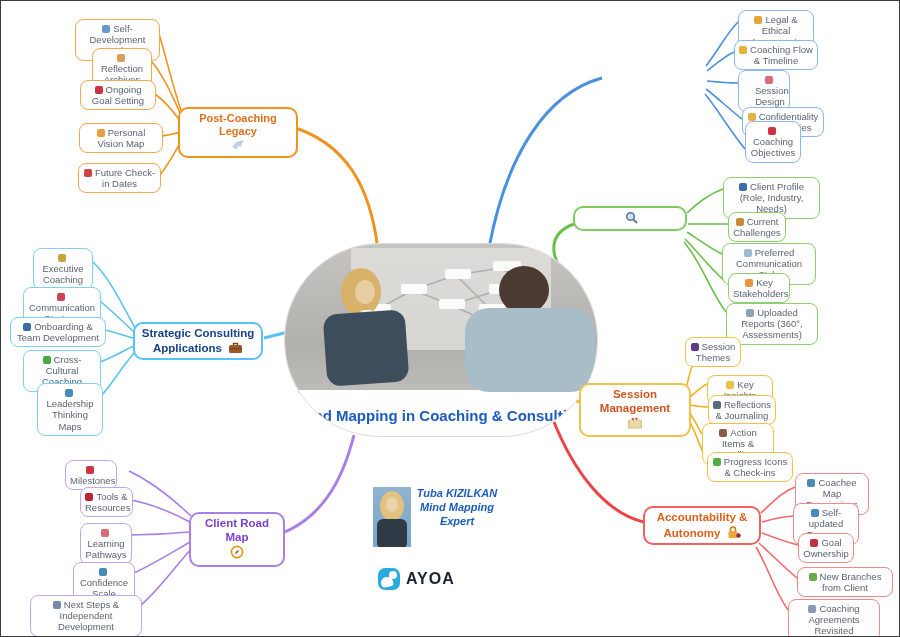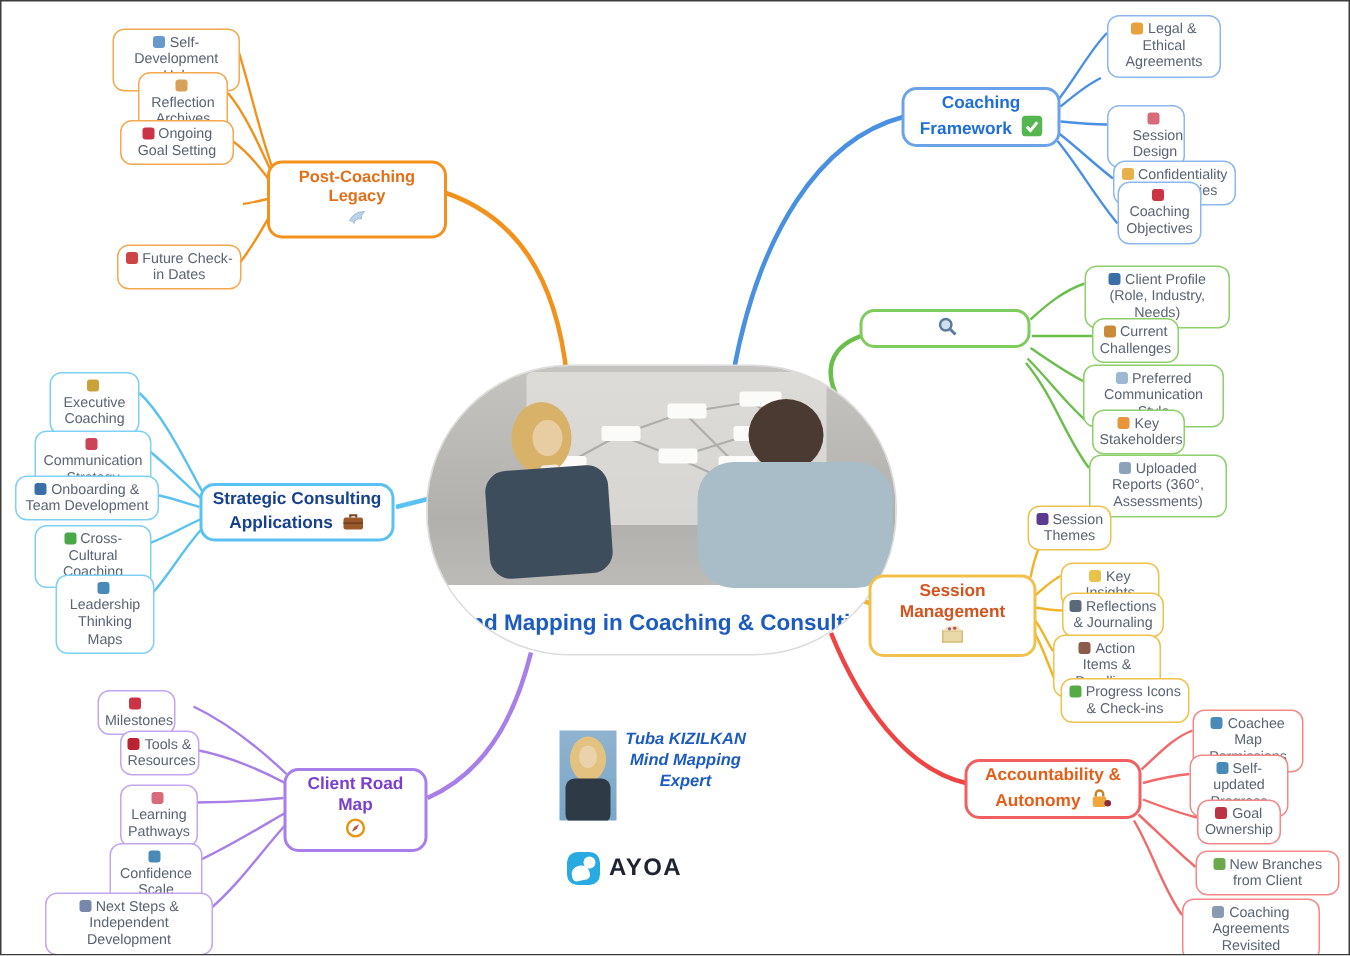--- a/index.html
+++ b/index.html
@@ -148,29 +148,25 @@
       <div class="w-hair"></div>
       <div class="w-face"></div>
       <div class="w-shirt"></div>
       <div class="w-body"></div>
       <div class="m-hair"></div>
       <div class="m-body"></div>
     </div>
     <div class="center-title">Mind Mapping in Coaching &amp; Consulting</div>
   </div>
 
-  <div class="node main b0" style="left:600px;top:57px;width:106px;">
-    <span>Coaching Framework</span>
-    <svg class="micon" width="14" height="14">
-        <rect width="14" height="14" rx="3" fill="#55b54e"></rect>
-        <path d="M3.5 7.5 L6 10 L10.5 4.5" stroke="#fff" stroke-width="2" fill="none"></path>
-      </svg>
-  </div>
   <div class="node child cb0" style="left:737px;top:9px;width:76px;">
     <span class="dot" style="background-color: rgb(232, 162, 60);"></span><span>Legal &amp; Ethical Agreements</span>
+  </div>
+  <div class="node child cb0" style="left:733px;top:39px;width:84px;">
+    <span class="dot" style="background-color: rgb(232, 176, 60);"></span><span>Coaching Flow &amp; Timeline</span>
   </div>
   <div class="node child cb0" style="left:737px;top:69px;width:52px;padding-left:16px;">
     <span class="dot" style="background-color: rgb(217, 106, 122);"></span><span>Session Design</span>
   </div>
   <div class="node child cb0" style="left:741px;top:106px;width:82px;">
     <span class="dot" style="background-color: rgb(232, 176, 74);"></span><span>Confidentiality &amp; Boundaries</span>
   </div>
   <div class="node child cb0" style="left:744px;top:120px;width:56px;">
     <span class="dot" style="background-color: rgb(204, 51, 68);"></span><span>Coaching Objectives</span>
   </div>
@@ -301,20 +297,23 @@
   </div>
   <div class="node child cb6" style="left:74px;top:18px;width:85px;">
     <span class="dot" style="background-color: rgb(102, 153, 204);"></span><span>Self-Development Hub</span>
   </div>
   <div class="node child cb6" style="left:91px;top:47px;width:60px;">
     <span class="dot" style="background-color: rgb(217, 160, 91);"></span><span>Reflection Archives</span>
   </div>
   <div class="node child cb6" style="left:79px;top:79px;width:76px;">
     <span class="dot" style="background-color: rgb(204, 51, 68);"></span><span>Ongoing Goal Setting</span>
   </div>
+  <div class="node child cb6" style="left:78px;top:122px;width:84px;">
+    <span class="dot" style="background-color: rgb(232, 161, 60);"></span><span>Personal Vision Map</span>
+  </div>
   <div class="node child cb6" style="left:77px;top:162px;width:83px;">
     <span class="dot" style="background-color: rgb(204, 68, 68);"></span><span>Future Check-in Dates</span>
   </div>
 
   <div class="expert-photo">
     <div class="e-hair"></div>
     <div class="e-face"></div>
     <div class="e-body"></div>
   </div>
   <div class="expert-caption">Tuba KIZILKAN Mind Mapping Expert</div>

